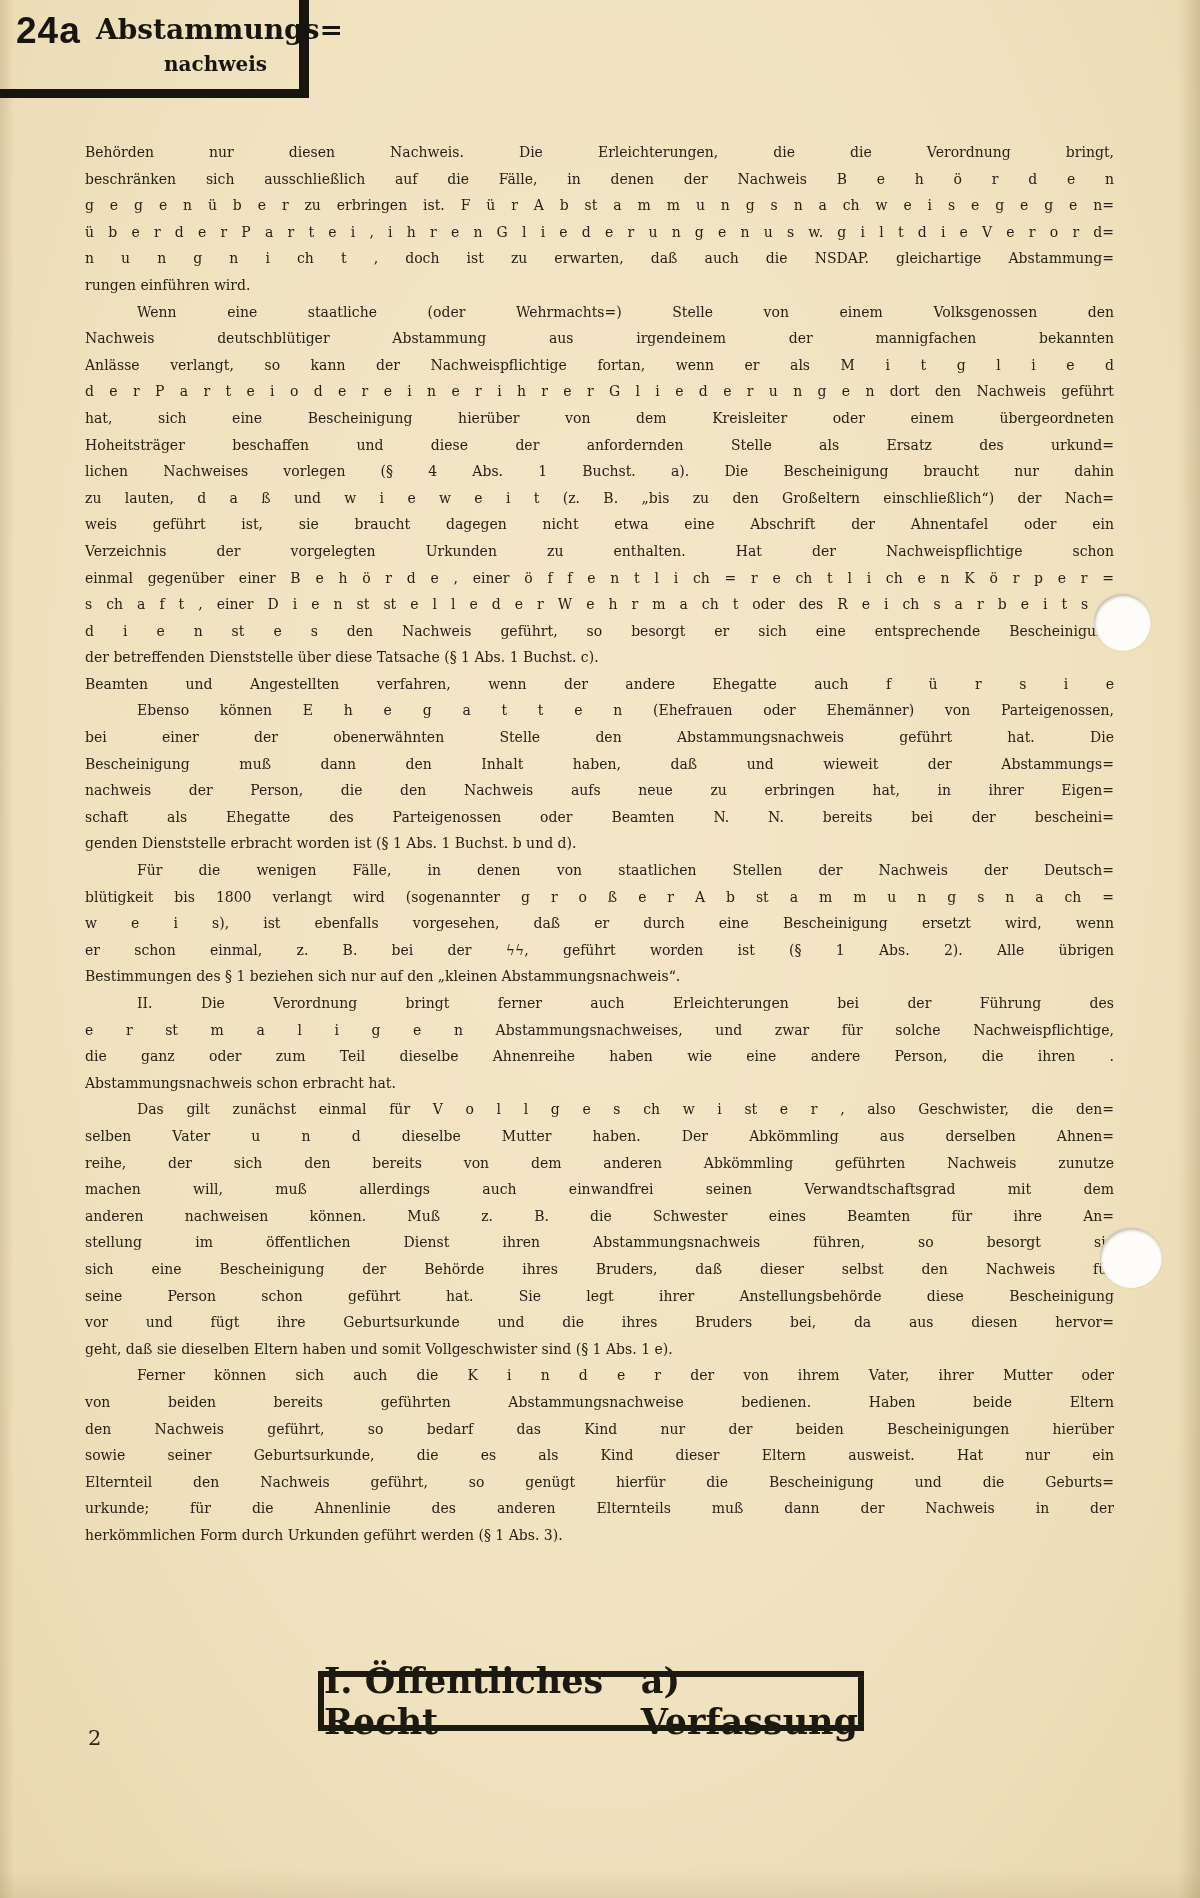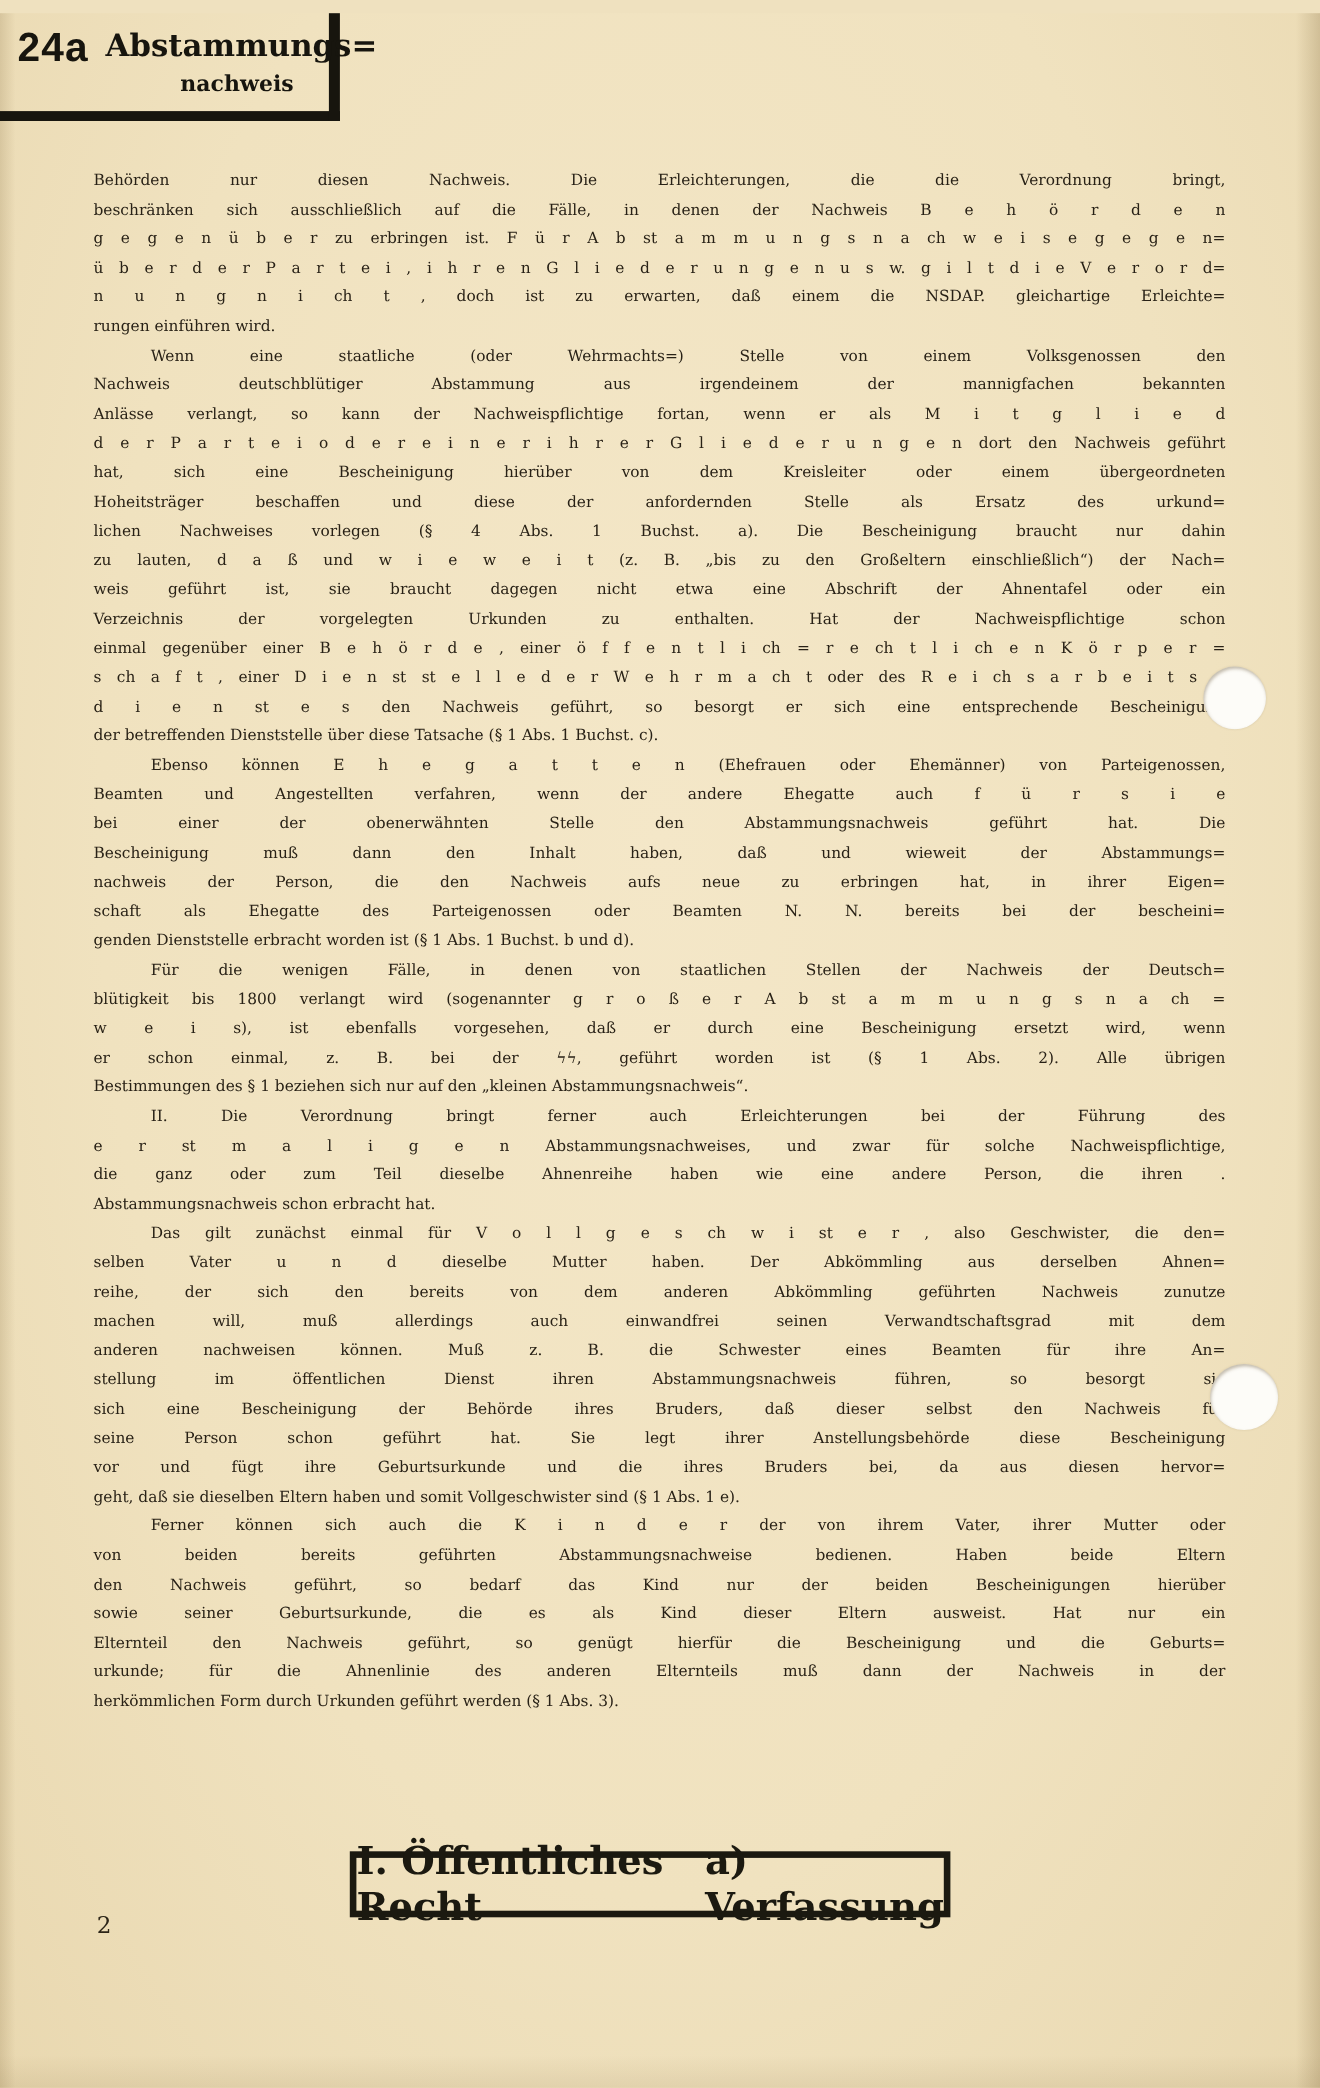--- a/index.html
+++ b/index.html
@@ -10,21 +10,20 @@
     position:relative;
     overflow:hidden;
   }
   .page{
     position:absolute;inset:0;
     background:
       linear-gradient(90deg, rgba(120,95,50,0.18) 0px, rgba(120,95,50,0) 14px),
       linear-gradient(270deg, rgba(110,85,40,0.22) 0px, rgba(110,85,40,0) 22px),
       linear-gradient(0deg, rgba(110,85,40,0.10) 0px, rgba(110,85,40,0) 30px),
       radial-gradient(ellipse at 50% 40%, #f4e7c8 0%, #f0e2bf 60%, #e9d8b0 100%);
-    margin-top: 12px;
   }
   
   .header-tab{
     position:absolute;left:0;top:0;
     width:299px;height:89px;
     border-right:10px solid #17150e;
     border-bottom:9px solid #17150e;
     color:#17150e;
   }
   .tab-number{
@@ -90,38 +89,38 @@
     <span class="tab-number">24a</span>
     <span class="tab-title1">Abstammungs=</span>
     <span class="tab-title2">nachweis</span>
   </div>
 
   <div class="body-text" id="body-text">
       <div class="line">Behörden nur diesen Nachweis. Die Erleichterungen, die die Verordnung bringt,</div>
       <div class="line">beschränken sich ausschließlich auf die Fälle, in denen der Nachweis B e h ö r d e n</div>
       <div class="line">g e g e n ü b e r zu erbringen ist. F ü r A b st a m m u n g s n a ch w e i s e g e g e n=</div>
       <div class="line">ü b e r d e r P a r t e i , i h r e n G l i e d e r u n g e n u s w. g i l t d i e V e r o r d=</div>
-      <div class="line">n u n g n i ch t , doch ist zu erwarten, daß einem die NSDAP. gleichartige Erleichte=</div>
+      <div class="line">n u n g n i ch t , doch ist zu erwarten, daß auch die NSDAP. gleichartige Abstammung=</div>
       <div class="line last">rungen einführen wird.</div>
       <div class="line indent">Wenn eine staatliche (oder Wehrmachts=) Stelle von einem Volksgenossen den</div>
       <div class="line">Nachweis deutschblütiger Abstammung aus irgendeinem der mannigfachen bekannten</div>
       <div class="line">Anlässe verlangt, so kann der Nachweispflichtige fortan, wenn er als M i t g l i e d</div>
       <div class="line">d e r P a r t e i o d e r e i n e r i h r e r G l i e d e r u n g e n dort den Nachweis geführt</div>
       <div class="line">hat, sich eine Bescheinigung hierüber von dem Kreisleiter oder einem übergeordneten</div>
       <div class="line">Hoheitsträger beschaffen und diese der anfordernden Stelle als Ersatz des urkund=</div>
       <div class="line">lichen Nachweises vorlegen (§ 4 Abs. 1 Buchst. a). Die Bescheinigung braucht nur dahin</div>
       <div class="line">zu lauten, d a ß und w i e w e i t (z. B. „bis zu den Großeltern einschließlich“) der Nach=</div>
       <div class="line">weis geführt ist, sie braucht dagegen nicht etwa eine Abschrift der Ahnentafel oder ein</div>
       <div class="line">Verzeichnis der vorgelegten Urkunden zu enthalten. Hat der Nachweispflichtige schon</div>
       <div class="line">einmal gegenüber einer B e h ö r d e , einer ö f f e n t l i ch = r e ch t l i ch e n K ö r p e r =</div>
       <div class="line">s ch a f t , einer D i e n st st e l l e d e r W e h r m a ch t oder des R e i ch s a r b e i t s =</div>
       <div class="line">d i e n st e s den Nachweis geführt, so besorgt er sich eine entsprechende Bescheinigung</div>
       <div class="line last">der betreffenden Dienststelle über diese Tatsache (§ 1 Abs. 1 Buchst. c).</div>
+      <div class="line">Beamten und Angestellten verfahren, wenn der andere Ehegatte auch f ü r s i e</div>
       <div class="line indent">Ebenso können E h e g a t t e n (Ehefrauen oder Ehemänner) von Parteigenossen,</div>
-      <div class="line">Beamten und Angestellten verfahren, wenn der andere Ehegatte auch f ü r s i e</div>
       <div class="line">bei einer der obenerwähnten Stelle den Abstammungsnachweis geführt hat. Die</div>
       <div class="line">Bescheinigung muß dann den Inhalt haben, daß und wieweit der Abstammungs=</div>
       <div class="line">nachweis der Person, die den Nachweis aufs neue zu erbringen hat, in ihrer Eigen=</div>
       <div class="line">schaft als Ehegatte des Parteigenossen oder Beamten N. N. bereits bei der bescheini=</div>
       <div class="line last">genden Dienststelle erbracht worden ist (§ 1 Abs. 1 Buchst. b und d).</div>
       <div class="line indent">Für die wenigen Fälle, in denen von staatlichen Stellen der Nachweis der Deutsch=</div>
       <div class="line">blütigkeit bis 1800 verlangt wird (sogenannter g r o ß e r A b st a m m u n g s n a ch =</div>
       <div class="line">w e i s), ist ebenfalls vorgesehen, daß er durch eine Bescheinigung ersetzt wird, wenn</div>
       <div class="line">er schon einmal, z. B. bei der ϟϟ, geführt worden ist (§ 1 Abs. 2). Alle übrigen</div>
       <div class="line last">Bestimmungen des § 1 beziehen sich nur auf den „kleinen Abstammungsnachweis“.</div>

